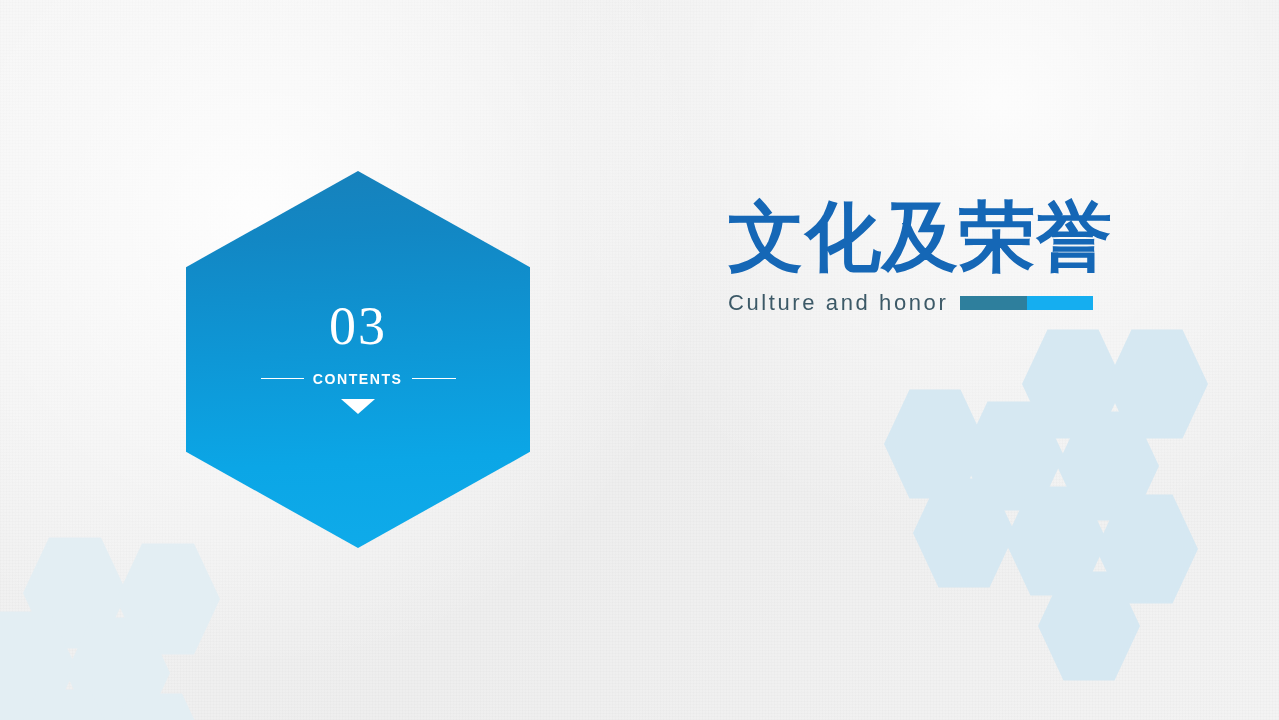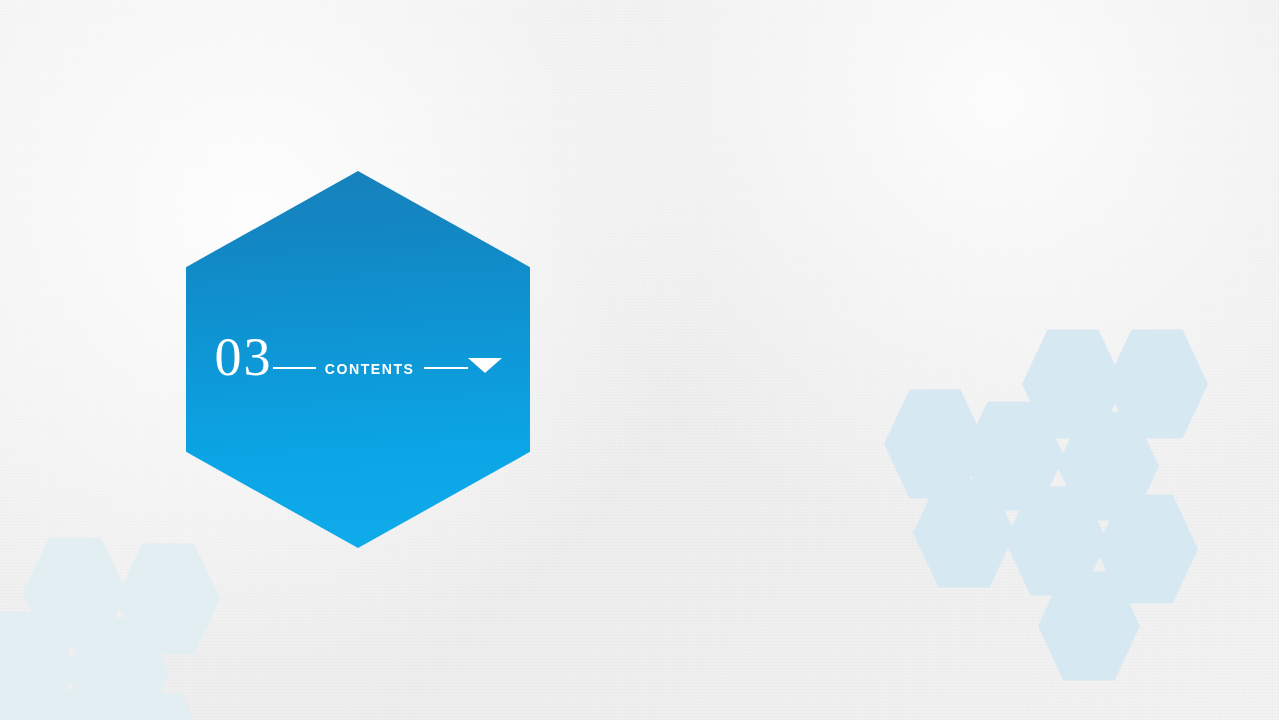--- a/index.html
+++ b/index.html
@@ -53,21 +53,21 @@
     position: absolute;
     inset: 0;
     border-radius: 26px;
     background: linear-gradient(177deg, #1781bb 0%, #1287c4 18%, #0e97d6 48%, #0ba6e6 76%, #0fabea 100%);
     clip-path: polygon(50% 0.6%, 99.4% 25.8%, 99.4% 74.2%, 50% 99.4%, 0.6% 74.2%, 0.6% 25.8%);
   }
   #content-hex .hex-inner {
     position: absolute;
     inset: 0;
     display: flex;
-    flex-direction: row;
+    flex-direction: column;
     align-items: center;
     justify-content: center;
   }
 
   .hex-number {
     font-family: "Liberation Serif", "DejaVu Serif", serif;
     font-size: 54px;
     line-height: 1;
     color: #ffffff;
     letter-spacing: 2px;
@@ -186,14 +186,24 @@
       <div class="hex-number">03</div>
       <div class="hex-contents-row">
         <span class="hex-rule"></span>
         <span class="hex-contents-label">CONTENTS</span>
         <span class="hex-rule"></span>
       </div>
       <div class="hex-caret"></div>
     </div>
   </div>
 
+  <div id="title-block">
+    <h1 class="main-title">文化及荣誉</h1>
+    <div class="subtitle-row">
+      <span class="subtitle-text">Culture and honor</span>
+      <span class="subtitle-bar">
+        <span class="seg-a"></span>
+        <span class="seg-b"></span>
+      </span>
+    </div>
+  </div>
 
 </div>
 
 </body></html>

